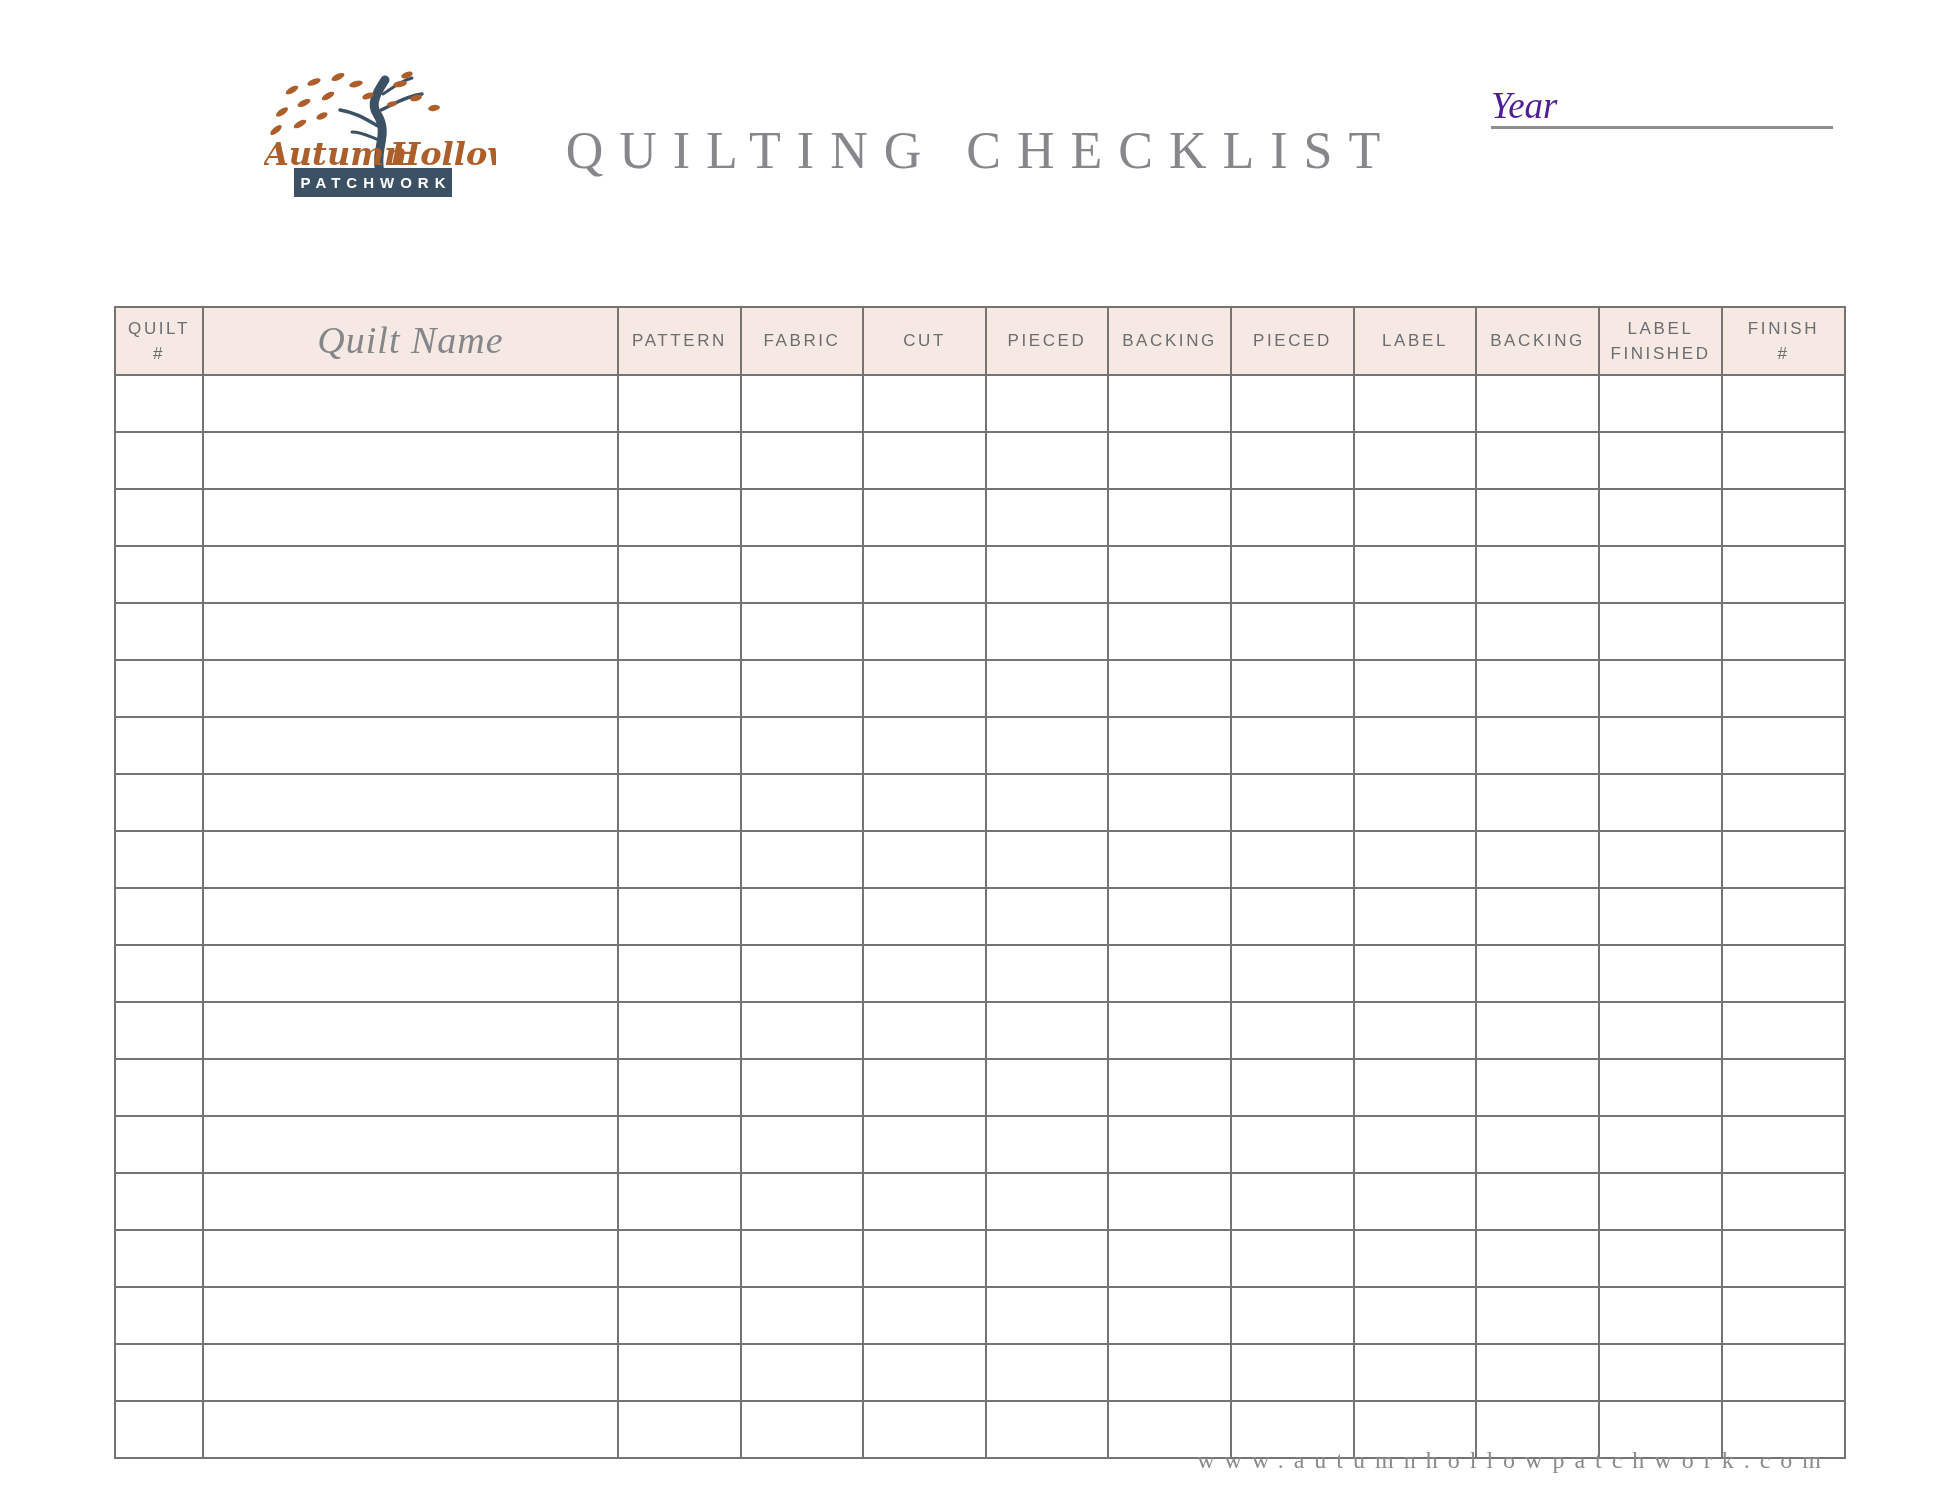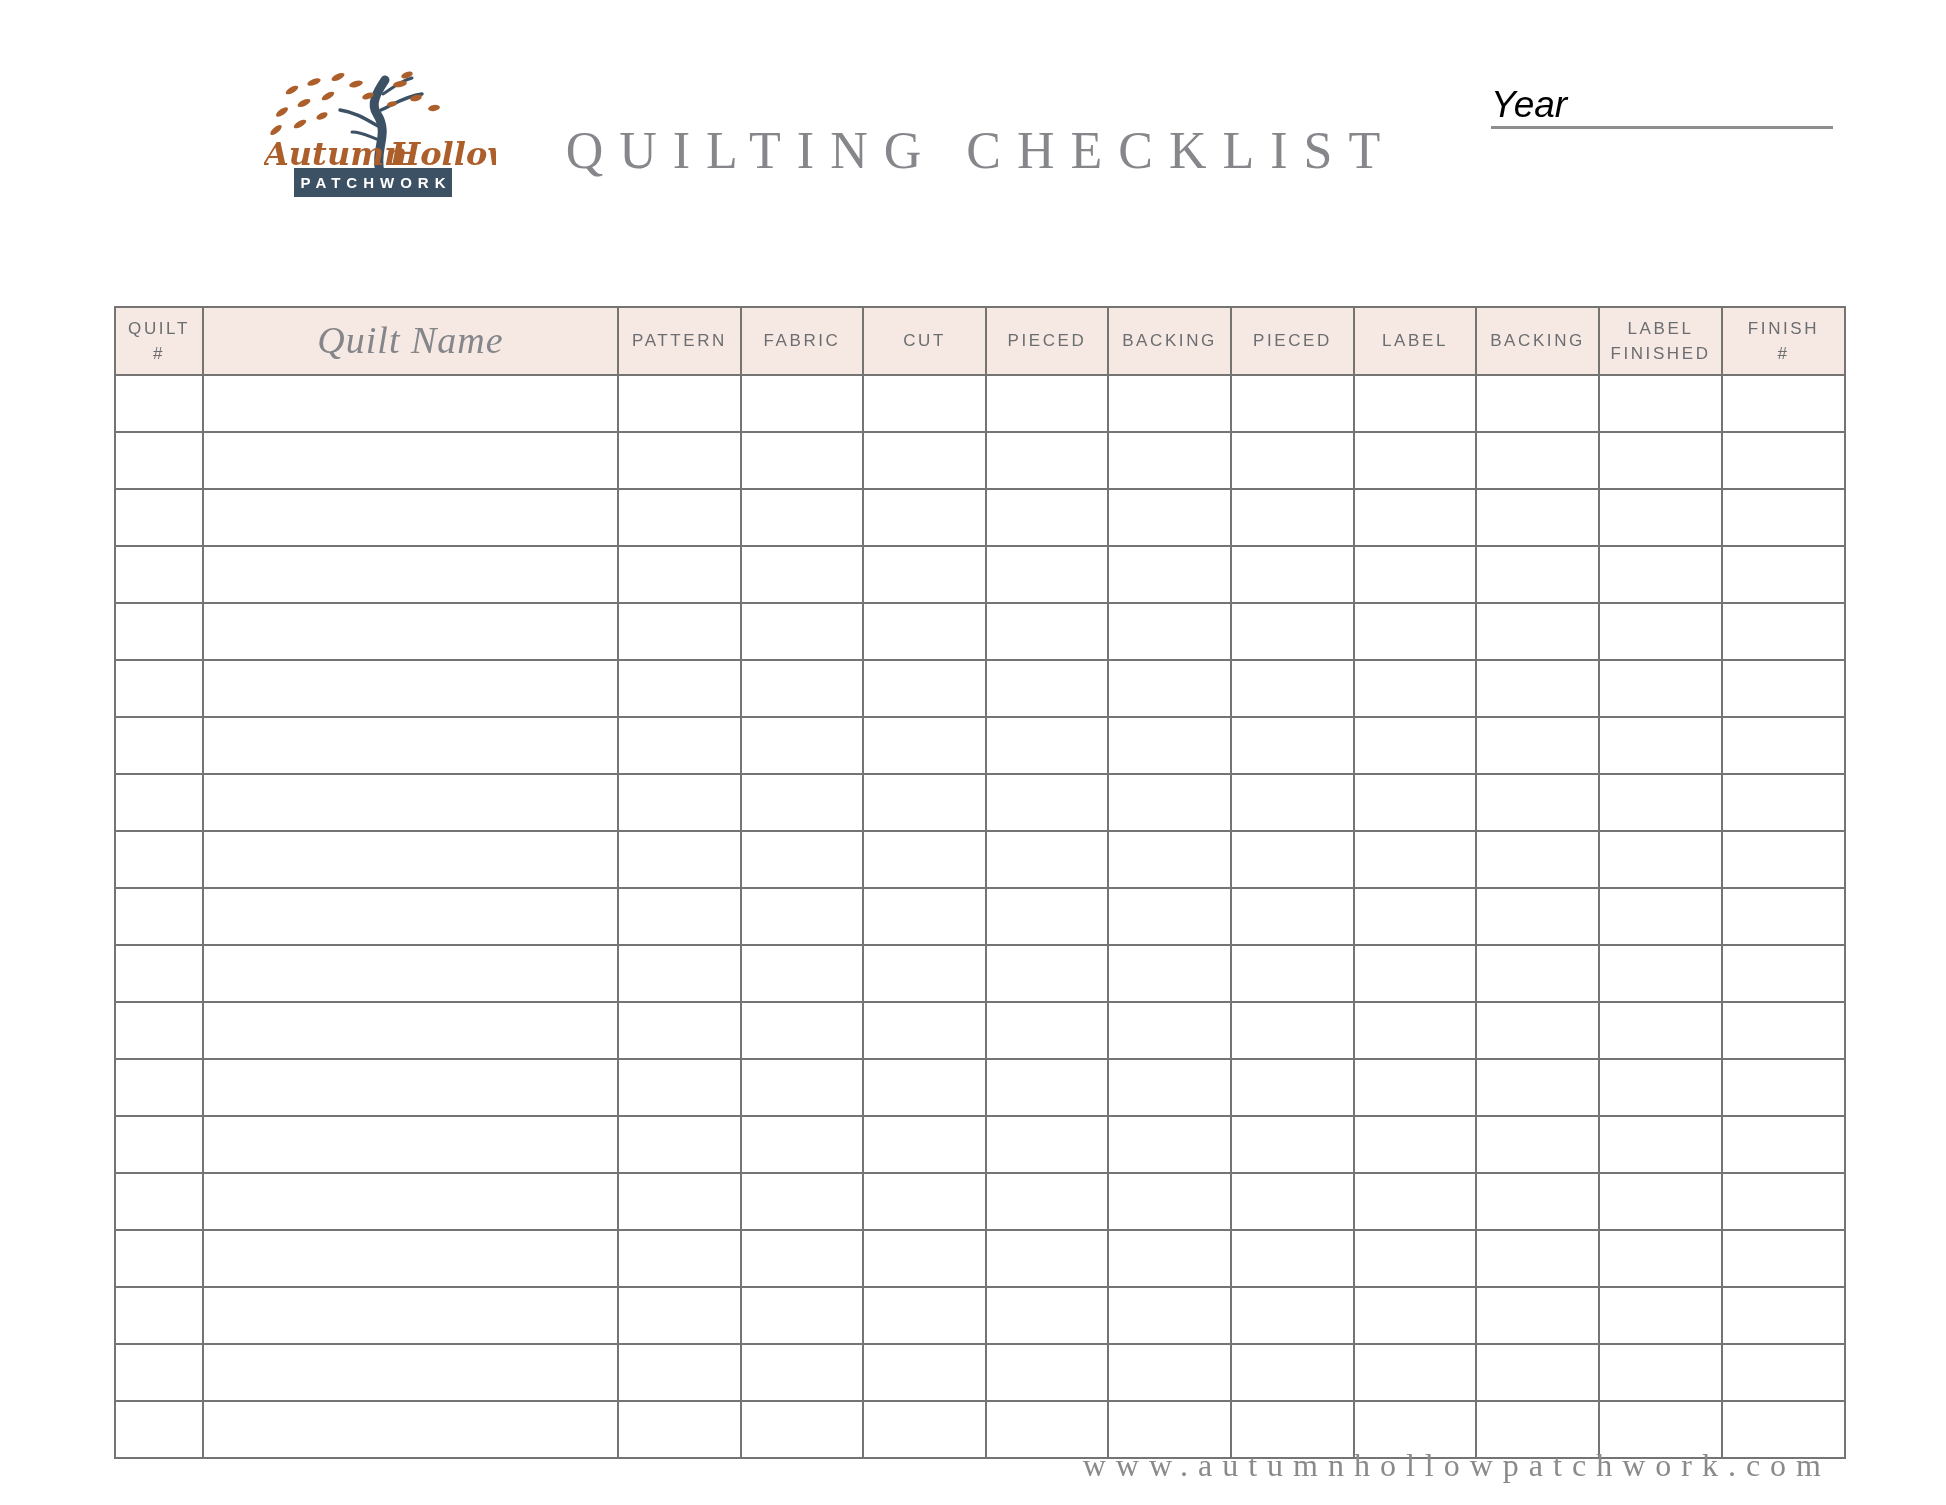--- a/index.html
+++ b/index.html
@@ -43,24 +43,24 @@
   }
 
   
   .year-field {
     position:absolute; left:1491px; top:82px;
     width:342px; height:44px;
     border-bottom:3px solid #8e8e8e;
   }
   .year-label {
     display:block; margin-top:2px;
-    font-family:Liberation Sans, sans-serif;
+    font-family:Liberation Serif, serif;
     font-style:italic;
     font-size:37px;
-    color:#000000;
+    color:#4c1d95;
   }
 
   
   .checklist-table {
     position:absolute; left:114px; top:270px;
     width:1730px;
     border-collapse:collapse;
     table-layout:fixed;
     margin-top:36px;
   }
@@ -90,21 +90,21 @@
   }
   .checklist-table tbody td {
     height:55px;
     background:#ffffff;
   }
 
   
   .footer {
     position:absolute; right:115px; top:1447px;
     font-family:"Liberation Serif", serif;
-    font-size:32px;
+    font-size:24px;
     letter-spacing:10px;
     color:#8a8a8a;
     white-space:nowrap;
   }
 </style>
 </head>
 <body>
 
 <div class="page">
 

